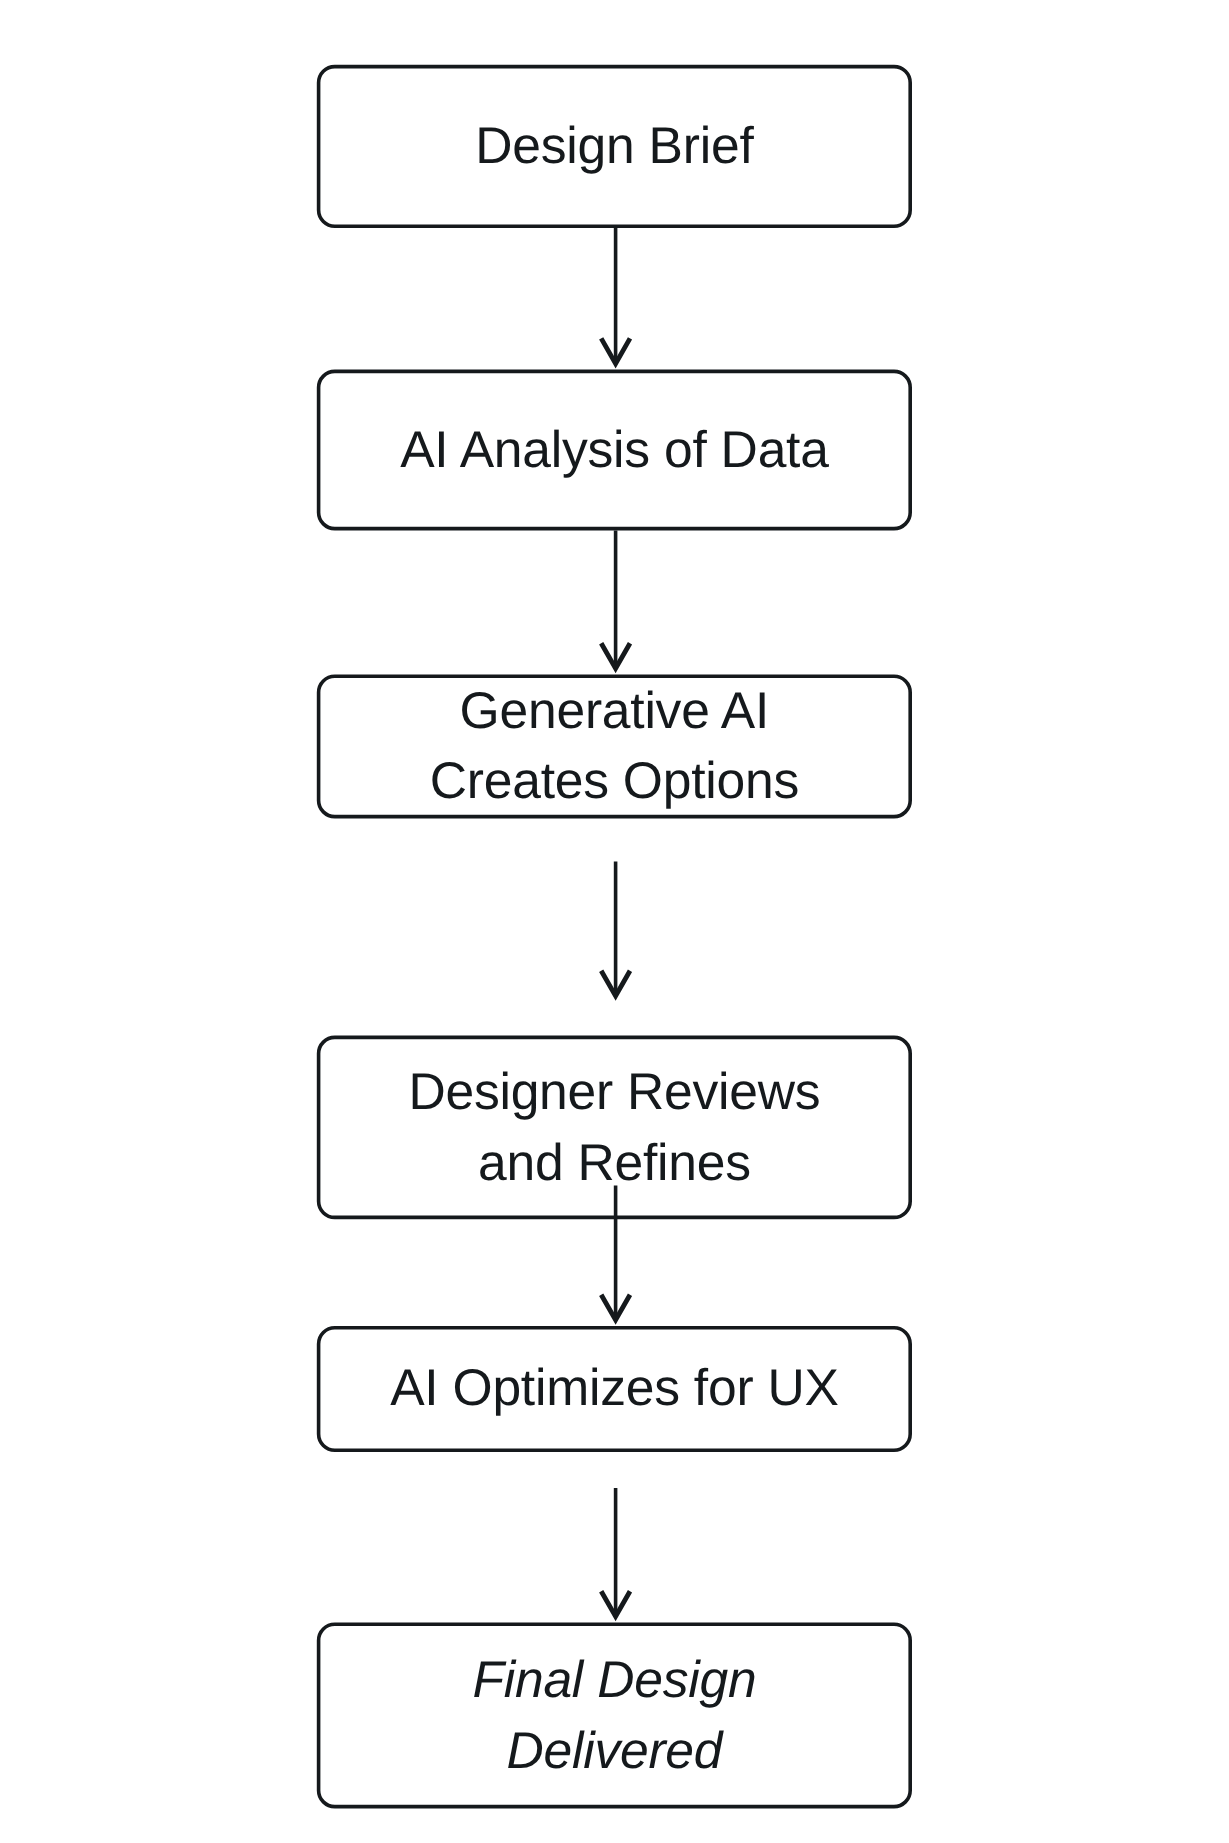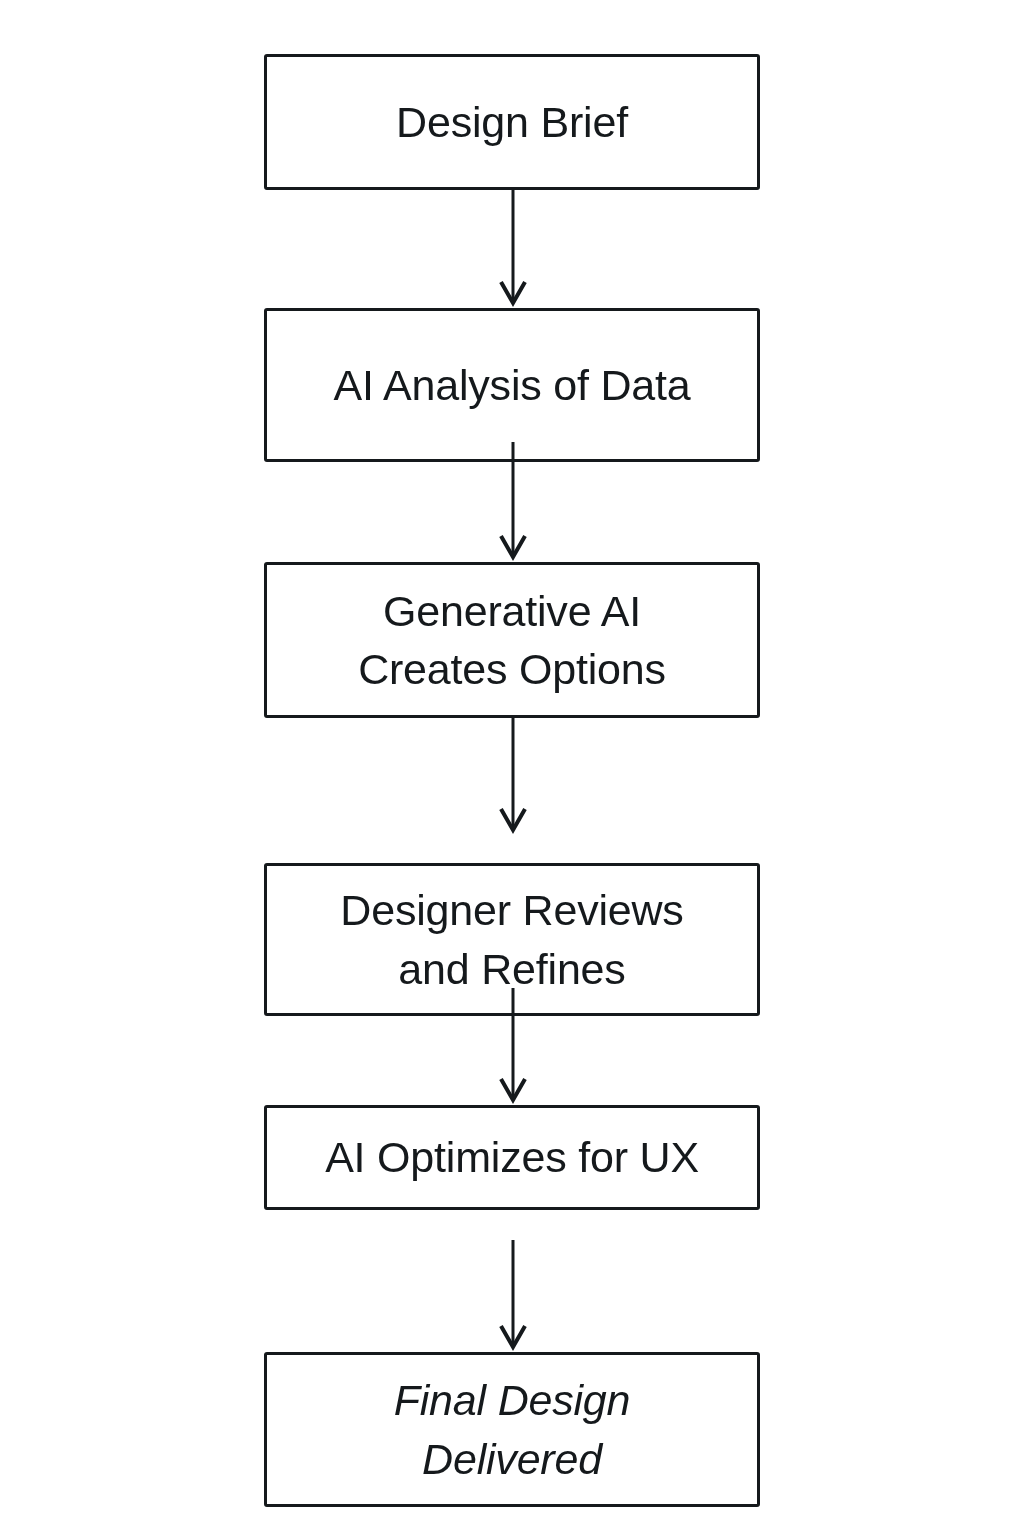--- a/index.html
+++ b/index.html
@@ -18,21 +18,21 @@
     position: relative;
     width: 1024px;
     height: 1536px;
     background: #ffffff;
   }
   .flow-node {
     position: absolute;
     box-sizing: border-box;
     background: #ffffff;
     border: 3px solid #15191c;
-    border-radius: 3px;
+    border-radius: 15px;
     display: flex;
     align-items: center;
     justify-content: center;
     text-align: center;
   }
   .flow-node-label {
     display: block;
     font-family: "Liberation Sans", "DejaVu Sans", sans-serif;
     font-size: 43px;
     font-weight: 400;
@@ -72,32 +72,32 @@
     <span class="flow-node-label">Design Brief</span>
   </div>
 
   <div class="flow-edge" style="left:513px; top:190px; width:1px; height:118px;">
     <svg width="40" height="118" viewBox="-20 0 40 118" style="margin-left:-20px;">
       <line class="edge-line" x1="0" y1="0" x2="0" y2="112"></line>
       <polyline class="edge-head" points="-12,92 0,113 12,92"></polyline>
     </svg>
   </div>
 
-  <div class="flow-node" style="left:264px; top:308px; width:496px; height:154px;">
+  <div class="flow-node" style="left:264px; top:308px; width:496px; height:134px;">
     <span class="flow-node-label">AI Analysis of Data</span>
   </div>
 
   <div class="flow-edge" style="left:513px; top:442px; width:1px; height:120px;">
     <svg width="40" height="120" viewBox="-20 0 40 120" style="margin-left:-20px;">
       <line class="edge-line" x1="0" y1="0" x2="0" y2="114"></line>
       <polyline class="edge-head" points="-12,94 0,115 12,94"></polyline>
     </svg>
   </div>
 
-  <div class="flow-node" style="left:264px; top:562px; width:496px; height:156px;">
+  <div class="flow-node" style="left:264px; top:562px; width:496px; height:120px;">
     <span class="flow-node-label">Generative AI
 Creates Options</span>
   </div>
 
   <div class="flow-edge" style="left:513px; top:718px; width:1px; height:117px;">
     <svg width="40" height="117" viewBox="-20 0 40 117" style="margin-left:-20px;">
       <line class="edge-line" x1="0" y1="0" x2="0" y2="111"></line>
       <polyline class="edge-head" points="-12,91 0,112 12,91"></polyline>
     </svg>
   </div>

